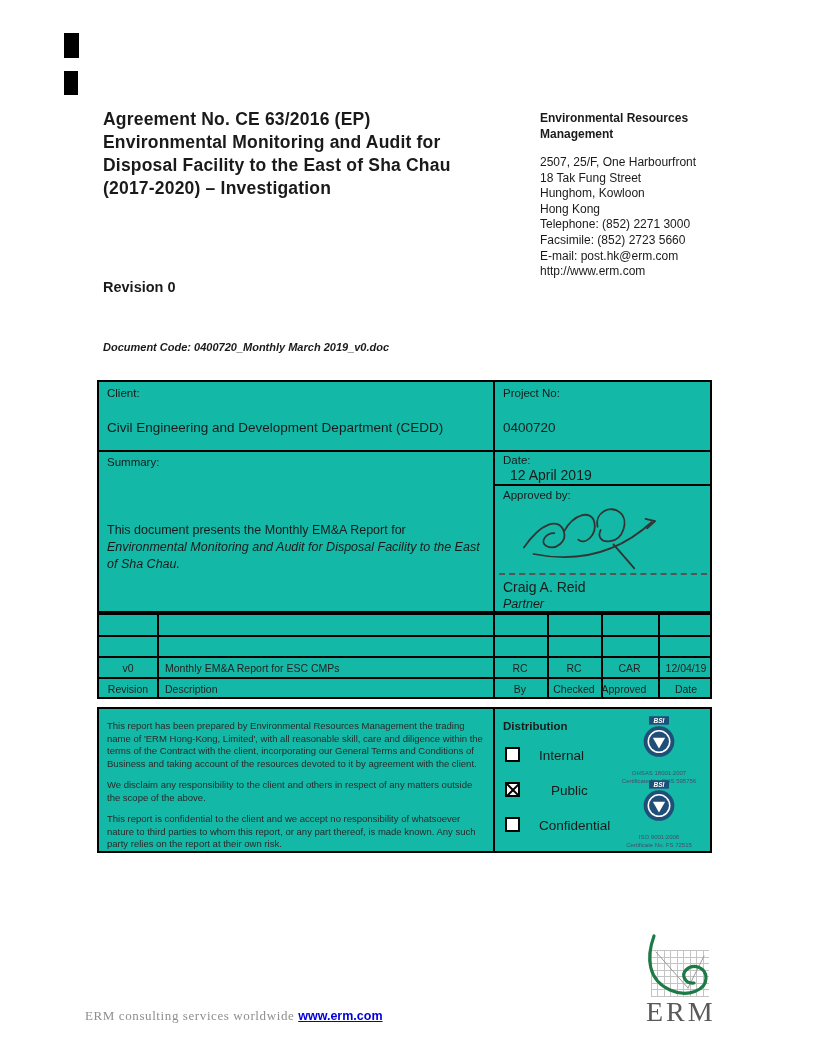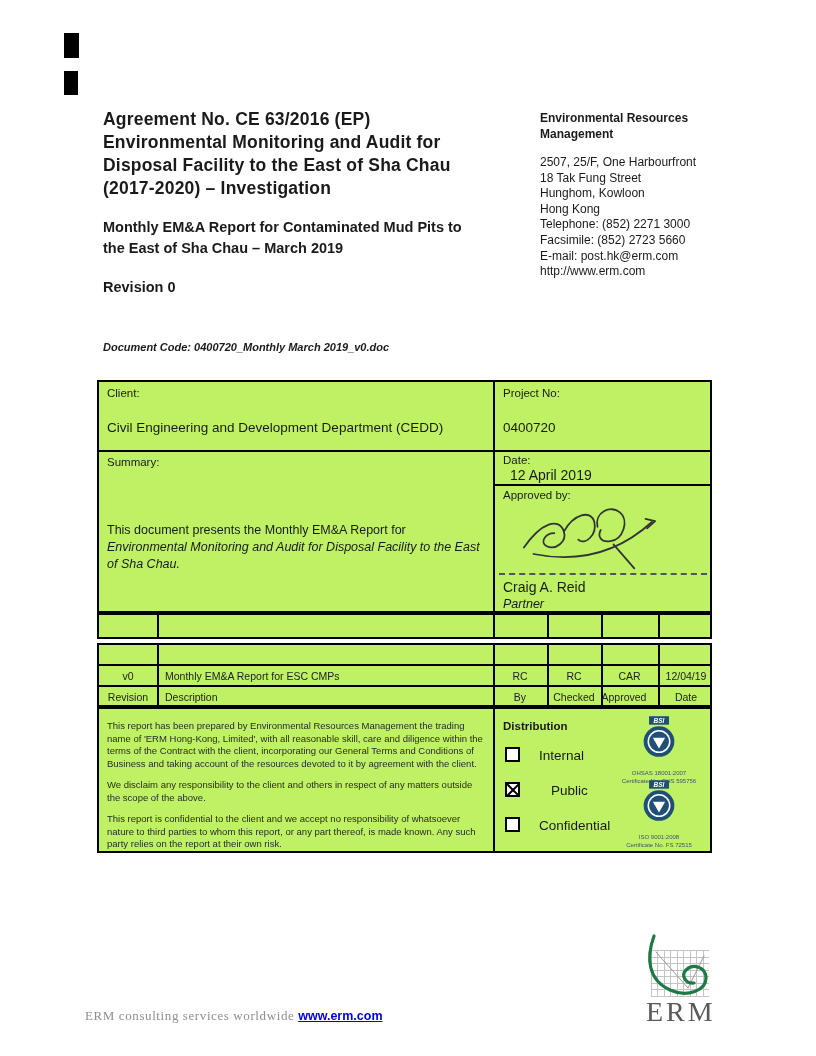--- a/index.html
+++ b/index.html
@@ -14,24 +14,24 @@
   .title { position:absolute; left:103px; top:108px; width:440px; font-size:17.5px; font-weight:bold; line-height:23px; letter-spacing:.2px; }
   .subtitle { position:absolute; left:103px; top:217px; width:440px; font-size:14.5px; font-weight:bold; line-height:21px; }
   .revision { position:absolute; left:103px; top:279px; font-size:14.5px; font-weight:bold; }
   .doccode { position:absolute; left:103px; top:320px; font-size:11px; font-weight:bold; font-style:italic;margin-top:21px; }
 
   .contact { position:absolute; left:540px; top:110px; width:225px; font-size:12px; }
   .contact .co { font-weight:bold; line-height:16px; }
   .contact .addr { margin-top:13px; line-height:15.6px; }
 
   .tbl { position:absolute; left:97px; top:380px; width:615px; height:473px; }
-  .blk { position:absolute; left:0; width:615px; border:2px solid #000; background:#bef264; }
+  .blk { position:absolute; left:0; width:615px; border:2px solid #000; background:#14b8a6; }
   .blk-top { top:0; height:233px; }
   .blk-c { top:233px; height:26px; }
-  .blk-mid { top:263px; height:64px;padding-left:28px; }
+  .blk-mid { top:255px; height:64px;padding-left:28px; }
   .blk-g { top:327px; height:146px; }
   .vline, .hline { position:absolute; background:#000; }
   .val { font-size:13.5px; }
   .abs { position:absolute; }
 
   .cell-label { position:absolute; font-size:11.5px; }
   .sig-dash { position:absolute; border-top:2px dashed #555; }
 
   .smallrow { position:absolute; font-size:10.5px; color:#222; }
   .ctr { text-align:center; }
@@ -66,24 +66,20 @@
 <div class="page">
 
   <div class="mark mark1"></div>
   <div class="mark mark2"></div>
 
   <div class="title">
     <div>Agreement No. CE 63/2016 (EP)</div>
     <div>Environmental Monitoring and Audit for</div>
     <div>Disposal Facility to the East of Sha Chau</div>
     <div>(2017-2020) – Investigation</div>
-  </div>
-  <div class="subtitle">
-    <div>Monthly EM&amp;A Report for Contaminated Mud Pits to</div>
-    <div>the East of Sha Chau – March 2019</div>
   </div>
   <div class="revision">Revision 0</div>
   <div class="doccode">Document Code: 0400720_Monthly March 2019_v0.doc</div>
 
   <div class="contact">
     <div class="co">
       <div>Environmental Resources</div>
       <div>Management</div>
     </div>
     <div class="addr">

